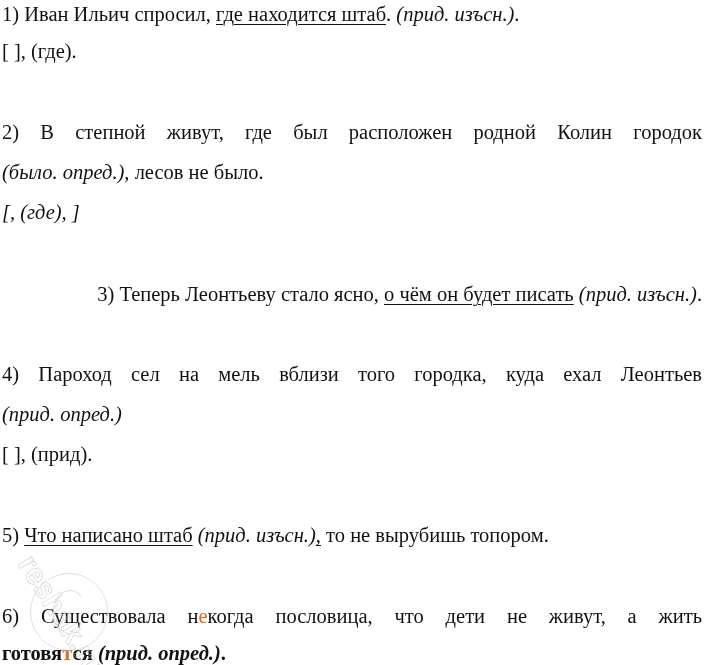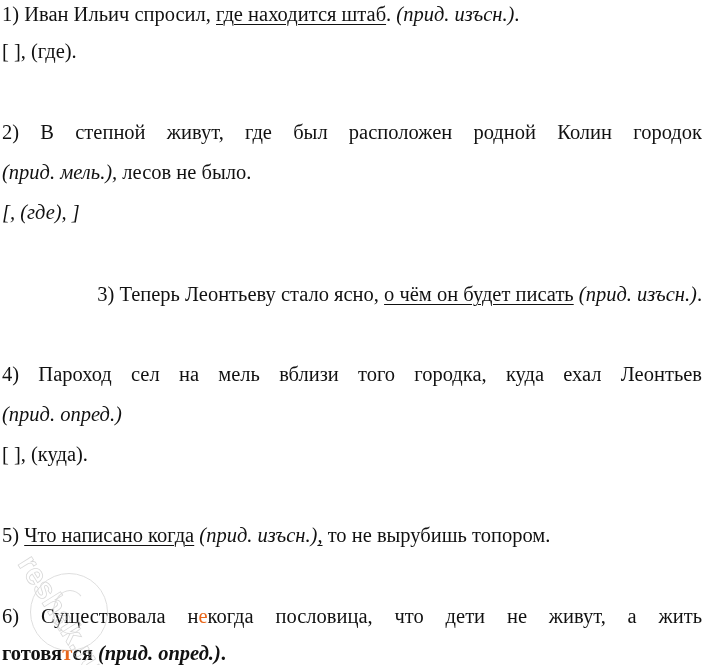--- a/index.html
+++ b/index.html
@@ -48,44 +48,44 @@
   <span class="u">где находится штаб</span><span>.</span>
   <span class="i">(прид. изъсн.)</span><span>.</span>
 </div>
 <div class="line" style="top:39px;">[  ], (где).</div>
 
 <div class="line justify" style="top:120px;">
   <span>2)</span>
   <span>В степной живут, где был расположен родной Колин городок</span>
 </div>
 <div class="line" style="top:160px;">
-  <span class="i">(прид. мель.),</span>
+  <span class="i">(было. опред.),</span>
   <span>лесов не было.</span>
 </div>
 <div class="line" style="top:200px;font-style:italic;">[, (где), ]</div>
 
 <div class="line" style="top:282px;text-align:right;">
   <span>3)</span>
   <span>Теперь Леонтьеву стало ясно,</span>
   <span class="u">о чём он будет писать</span>
   <span class="i">(прид. изъсн.)</span><span>.</span>
 </div>
 
 <div class="line justify" style="top:362px;">
   <span>4)</span>
   <span>Пароход сел на мель вблизи того городка, куда ехал Леонтьев</span>
 </div>
 <div class="line" style="top:402px;">
   <span class="i">(прид. опред.)</span>
 </div>
-<div class="line" style="top:442px;">[  ], (куда).</div>
+<div class="line" style="top:442px;">[  ], (прид).</div>
 
 <div class="line" style="top:523px;">
   <span>5)</span>
-  <span class="u">Что написано когда</span>
+  <span class="u">Что написано штаб</span>
   <span class="i">(прид. изъсн.)</span><span class="u">,</span>
   <span>то не вырубишь топором.</span>
 </div>
 
 <div class="line justify" style="top:604px;">
   <span>6)</span>
   <span>Существовала</span>
   <span><span>н</span><span class="orange">е</span><span>когда</span></span>
   <span>пословица, что дети не живут, а жить</span>
 </div>

